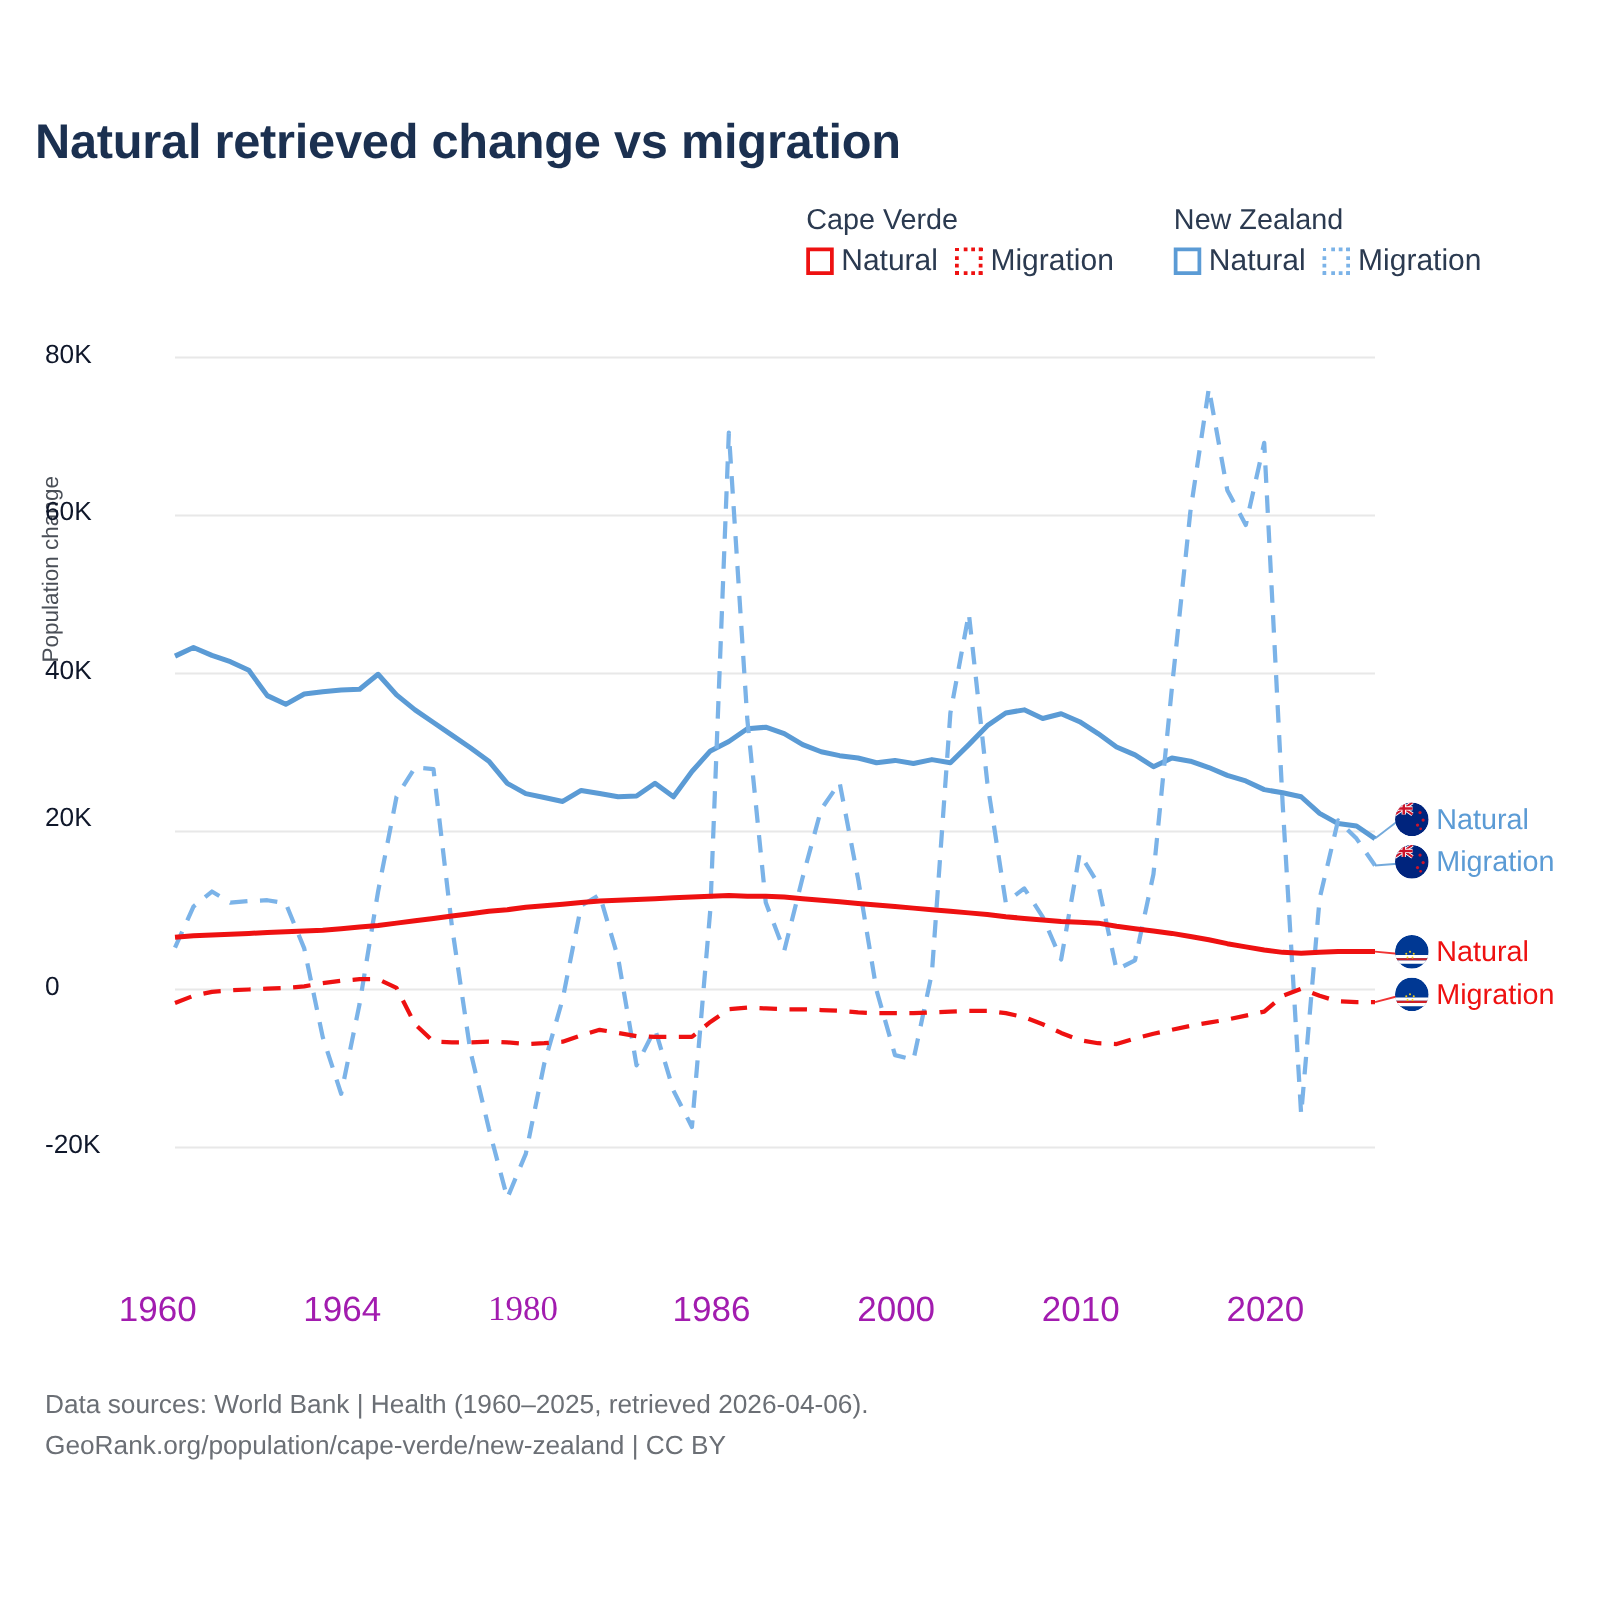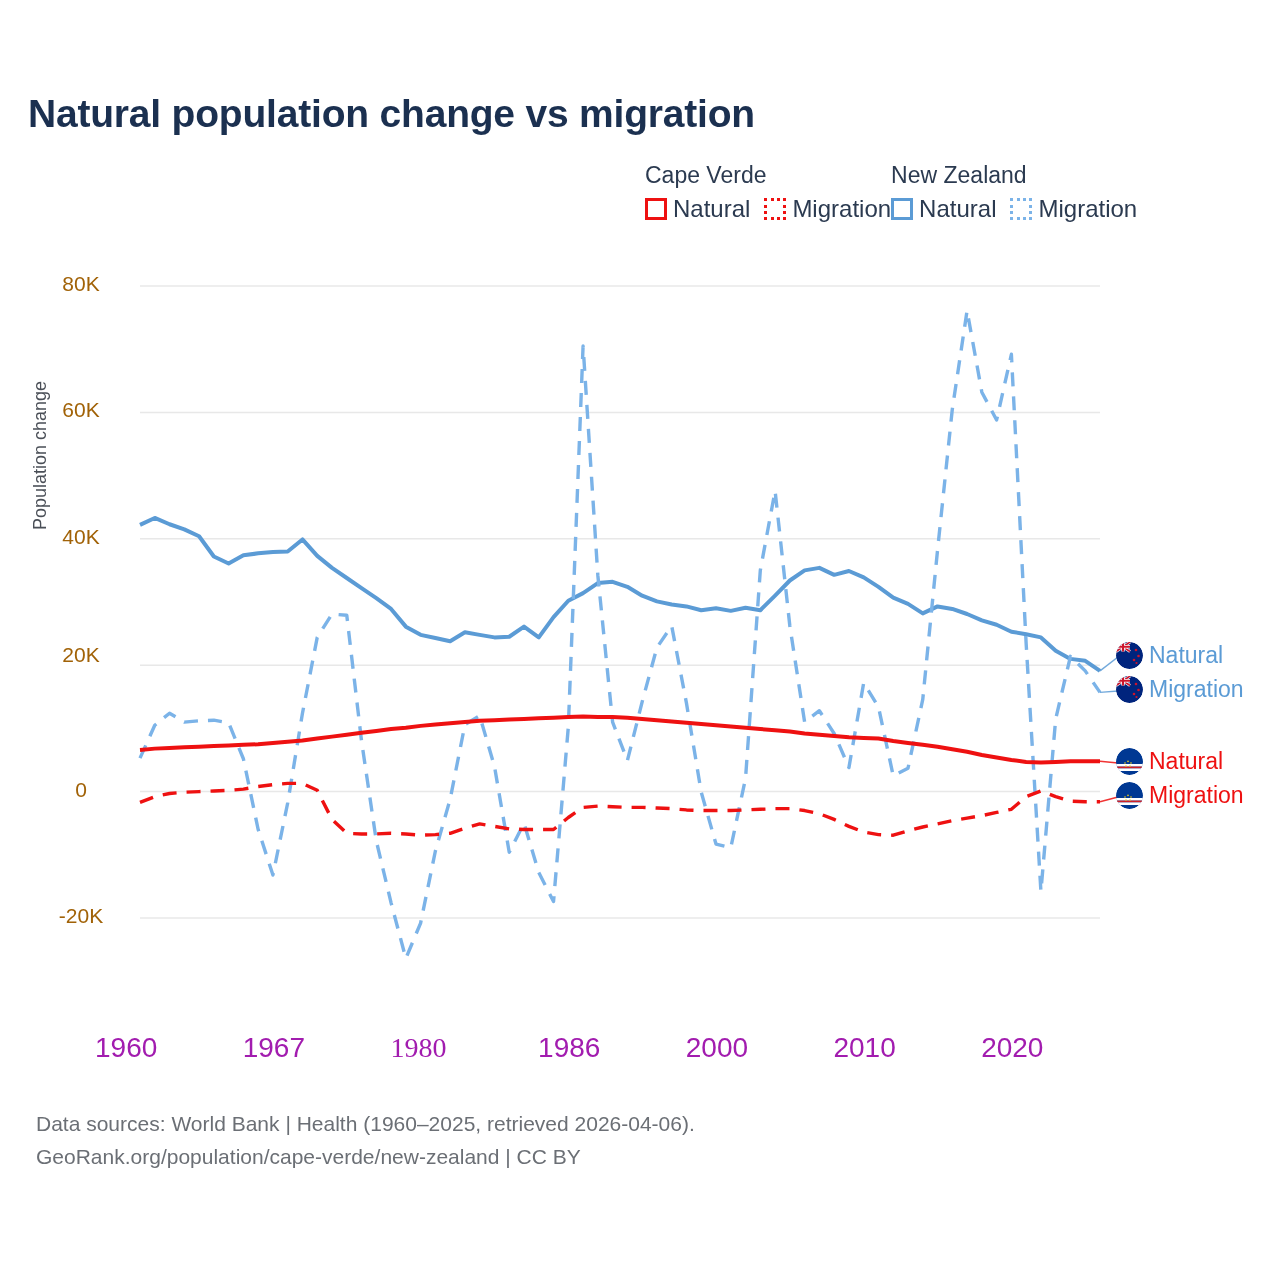--- a/index.html
+++ b/index.html
@@ -33,20 +33,21 @@
   }
   
   .legend {
     position: absolute;
     left: 645px;
     top: 162px;
     width: 620px;
   }
   .legend-groups {
     display: flex;
+    gap: 48px;
     align-items: flex-end;
   }
   .legend-group { }
   .legend-group-title {
     font-size: 23px;
     color: #2b3a50;
     margin-bottom: 6px;
     white-space: nowrap;
   }
   .legend-items {
@@ -86,22 +87,22 @@
     top: 530px;
     font-size: 18px;
     color: #4a4f57;
     transform: rotate(-90deg);
     transform-origin: left top;
     white-space: nowrap;
   }
   .ytick {
     position: absolute;
     font-size: 21px;
-    color: #a16207;
-    text-align: center;
+    color: #0f172a;
+    text-align: left;
     width: 90px;
     white-space: nowrap;
   }
   .xtick {
     position: absolute;
     font-size: 28px;
     color: #a21caf;
     text-align: left;
     width: 90px;
     white-space: nowrap;
@@ -134,21 +135,21 @@
     color: #6b6f75;
     line-height: 1.55;
   }
   .footer div { white-space: nowrap; }
 </style>
 </head>
 <body>
 
 <div id="page">
 
-  <div class="chart-title">Natural population change vs migration</div>
+  <div class="chart-title">Natural retrieved change vs migration</div>
 
   <div class="legend">
     <div class="legend-groups">
       <div class="legend-group">
         <div class="legend-group-title">Cape Verde</div>
         <div class="legend-items">
           <div class="legend-item">
             <span class="swatch solid-red"></span>
             <span class="legend-label">Natural</span>
           </div>
@@ -198,21 +199,21 @@
     <div>GeoRank.org/population/cape-verde/new-zealand | CC BY</div>
   </div>
 
 <div class="ytick" style="left: 36px; top: 904px;">-20K</div>
     <div class="ytick" style="left: 36px; top: 777.6px;">0</div>
     <div class="ytick" style="left: 36px; top: 643px;">20K</div>
     <div class="ytick" style="left: 36px; top: 524.8px;">40K</div>
     <div class="ytick" style="left: 36px; top: 398.4px;">60K</div>
     <div class="ytick" style="left: 36px; top: 272px;">80K</div>
     <div class="xtick" style="left: 95px; top: 1032px;">1960</div>
-    <div class="xtick" style="left: 242.692px; top: 1032px;">1967</div>
+    <div class="xtick" style="left: 242.692px; top: 1032px;">1964</div>
     <div class="xtick" style="left: 390.385px; top: 1032px; font-family: Liberation Serif, serif;">1980</div>
     <div class="xtick" style="left: 538.077px; top: 1032px;">1986</div>
     <div class="xtick" style="left: 685.769px; top: 1032px;">2000</div>
     <div class="xtick" style="left: 833.462px; top: 1032px;">2010</div>
     <div class="xtick" style="left: 981.154px; top: 1032px;">2020</div>
     <div class="end-label blue" style="left: 1116px; top: 642px;">
       <span class="flag"><svg width="27" height="27" viewBox="0 0 27 27">
           <circle cx="13.5" cy="13.5" r="13.5" fill="#00247d"></circle>
           <g>
             <rect x="0" y="0" width="14" height="9.5" fill="#00247d"></rect>

